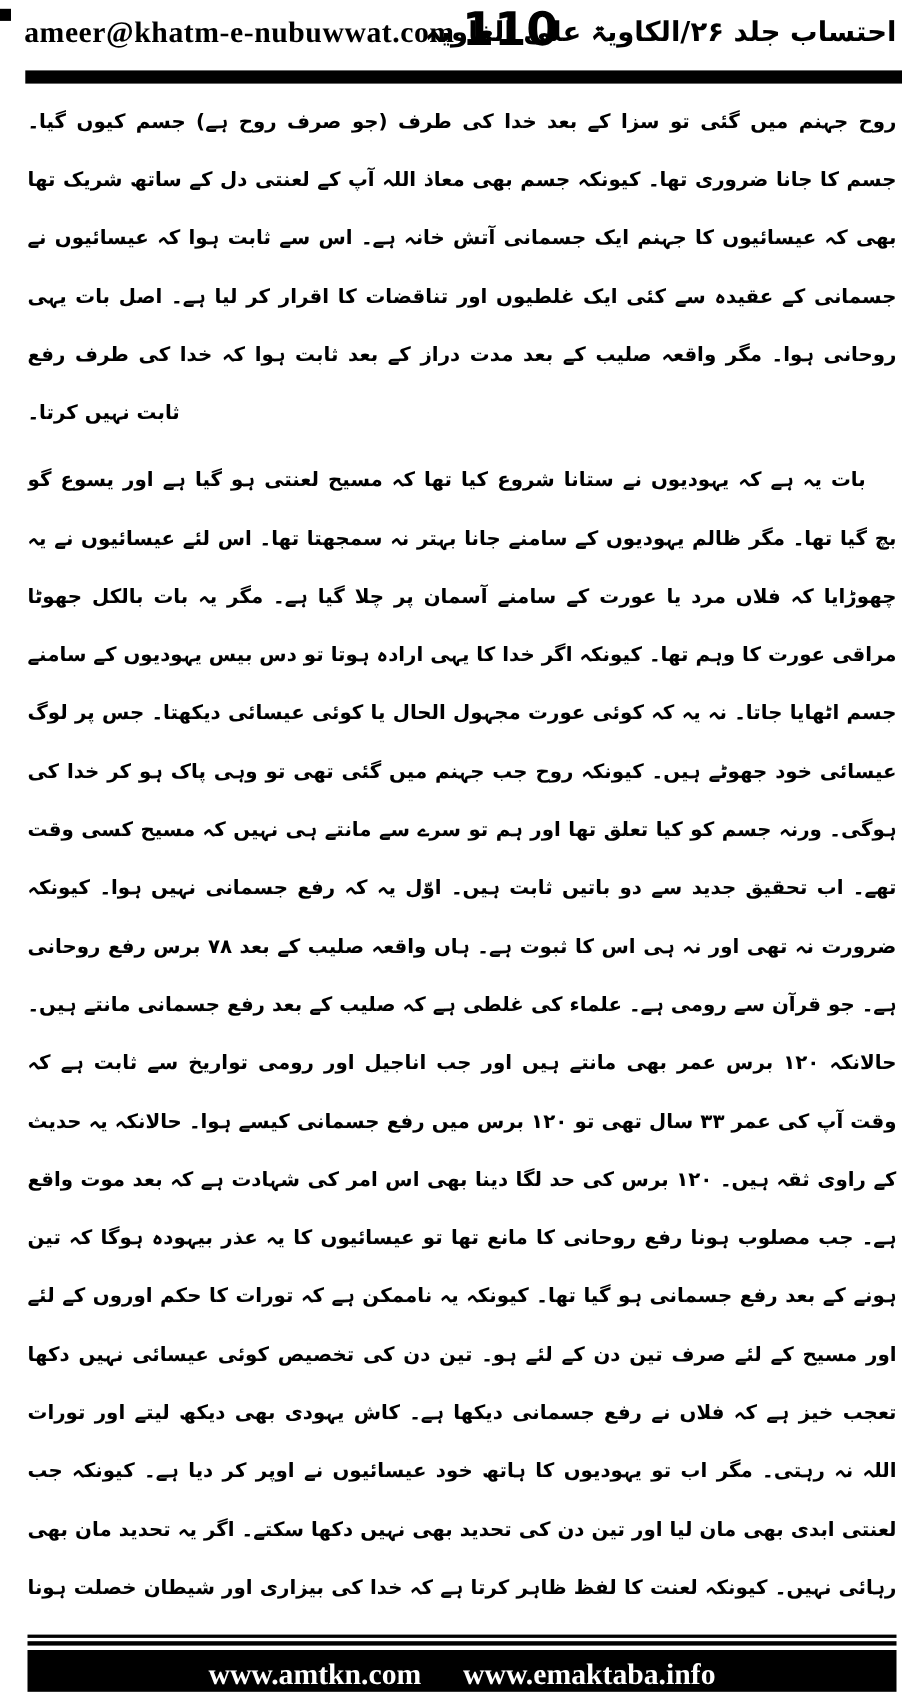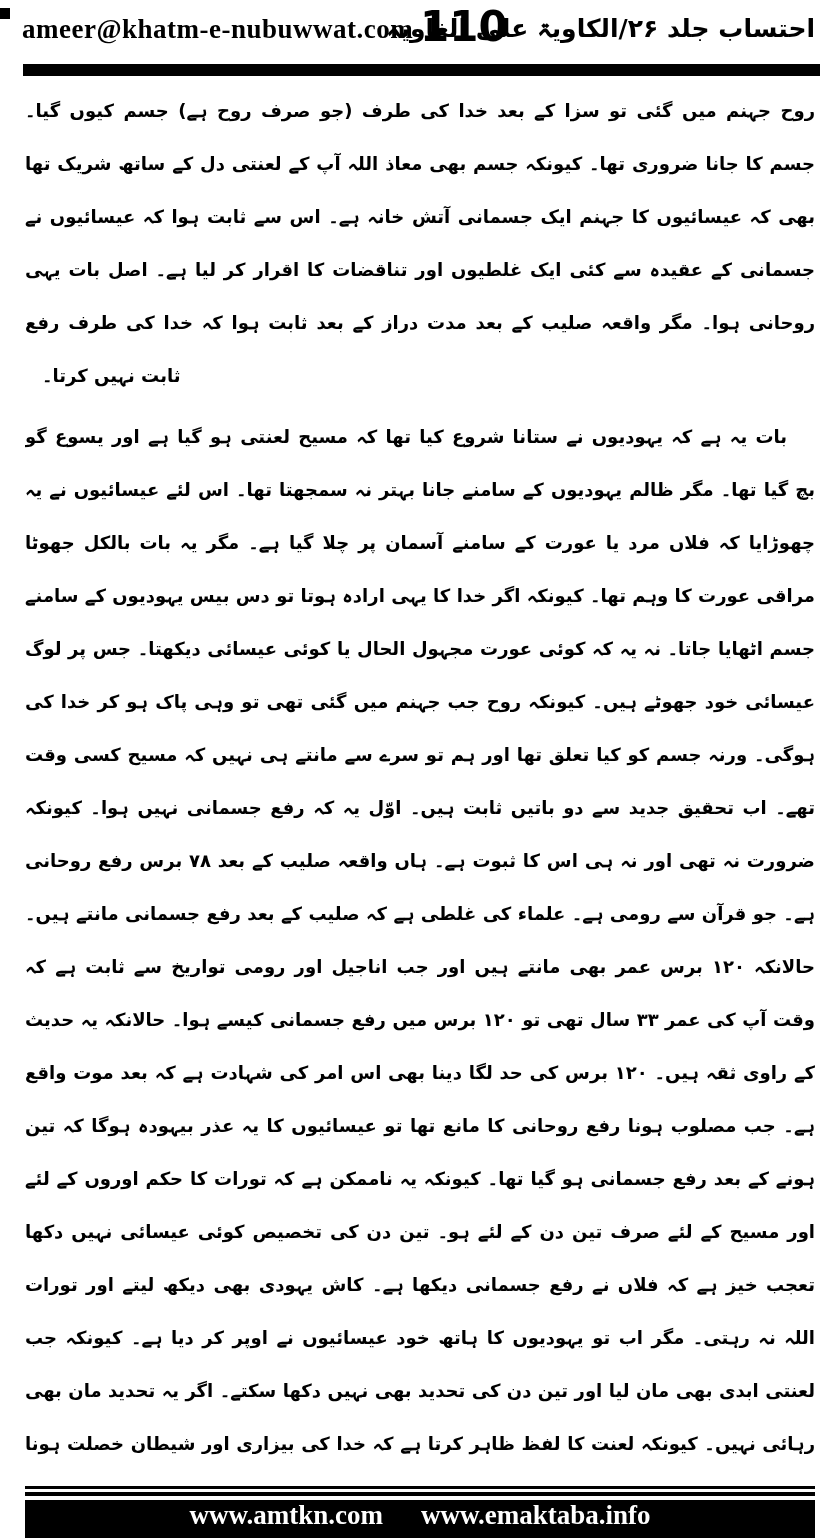--- a/index.html
+++ b/index.html
@@ -47,36 +47,36 @@
     font-family: "DejaVu Sans", sans-serif;
     font-weight: bold;
     font-size: 18px;
     color: #000;
   }
   .line {
     height: 53px; line-height: 53px;
     text-align: justify; text-align-last: justify;
     overflow: hidden;
   }
-  .line.align-left { text-align: left; text-align-last: left; margin-left: 17px; }
+  .line.align-left { text-align: left; text-align-last: left; }
   .line.para-start { margin-top: 8px; }
   .line.indent { padding-right: 28px; }
   
   .footer-rule-1 {
     position: absolute; left: 25px; top: 1486px;
     width: 790px; height: 3px; background: #000;
   }
   .footer-rule-2 {
     position: absolute; left: 25px; top: 1492px;
     width: 790px; height: 4px; background: #000;
   }
   .footer-bar {
     position: absolute; left: 25px; top: 1500px;
     width: 790px; height: 38px; background: #000;
-    display: flex; align-items: flex-start; justify-content: center;
+    display: flex; align-items: flex-end; justify-content: center;
     gap: 38px;
   }
   .footer-link {
     color: #ffffff;
     font-family: "Liberation Serif", serif;
     font-weight: bold; font-size: 27px;
     white-space: nowrap;
   }
 </style>
 </head>

